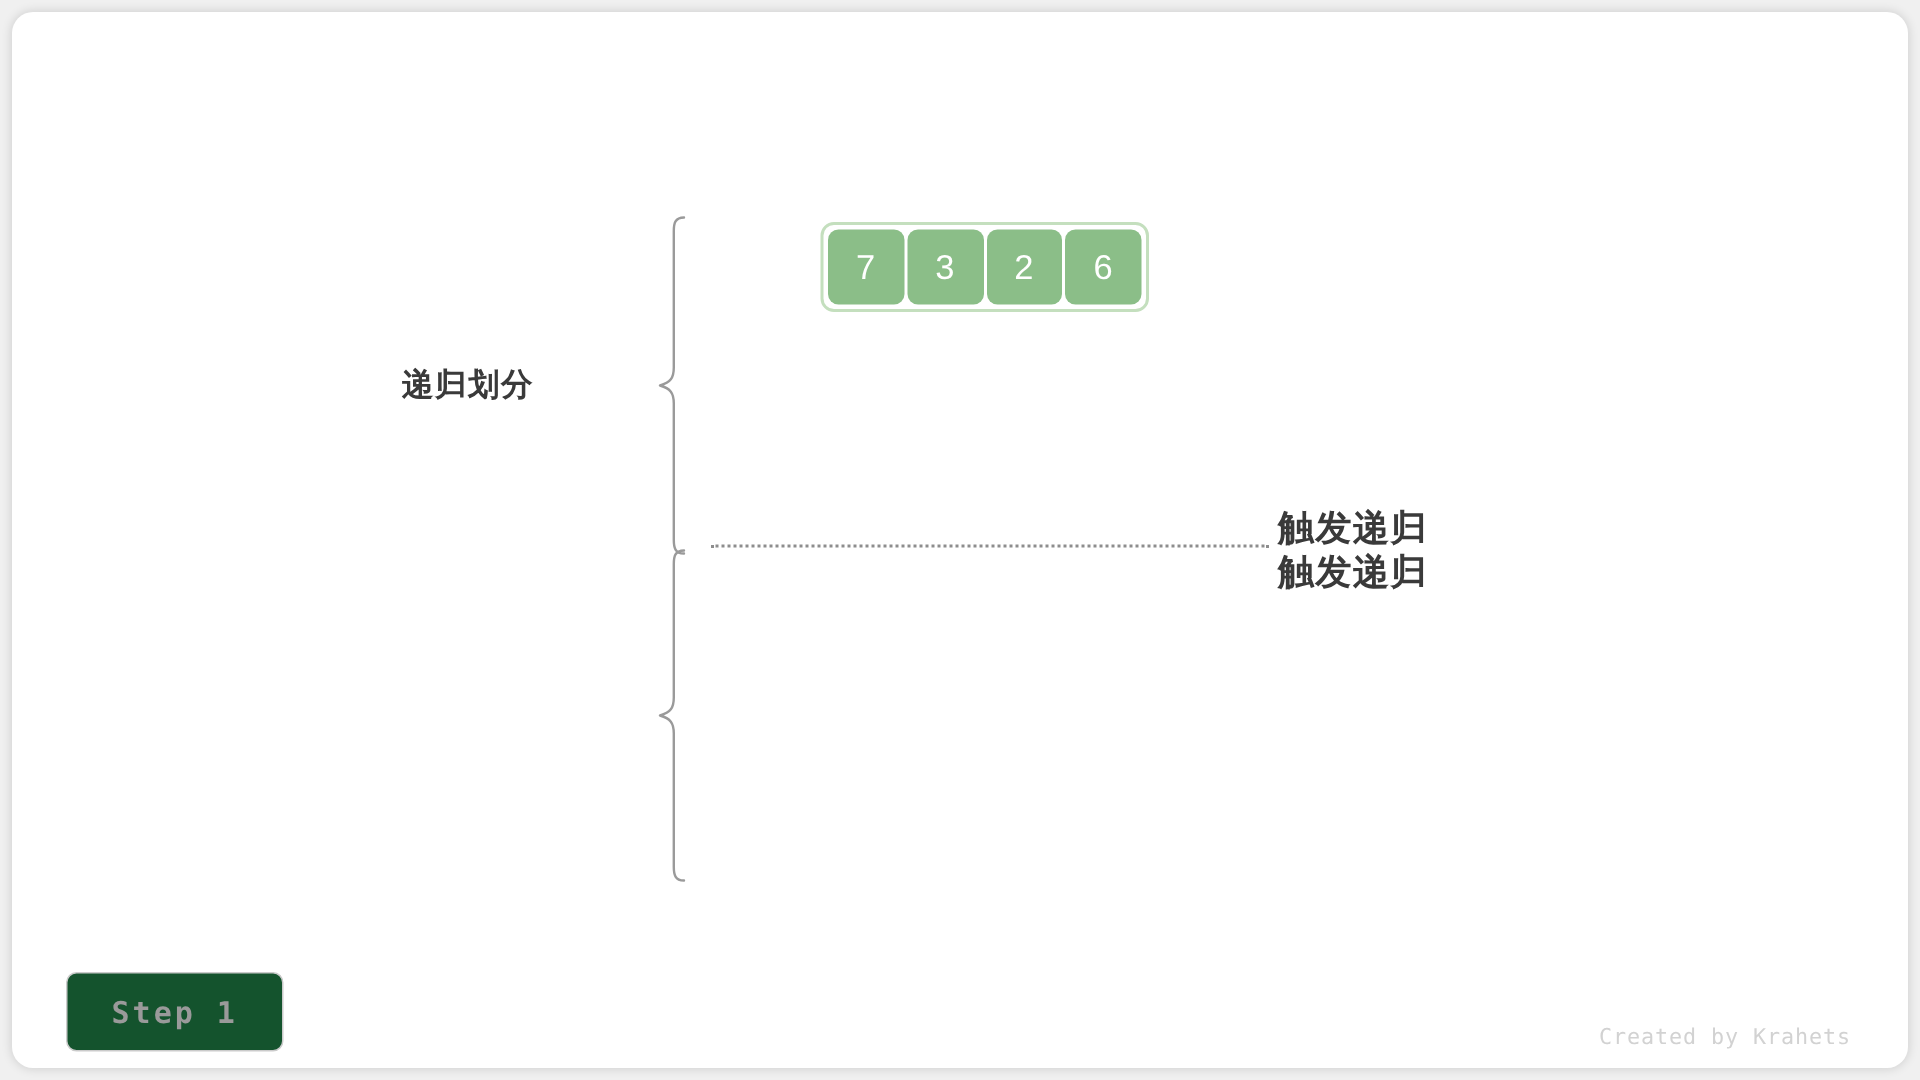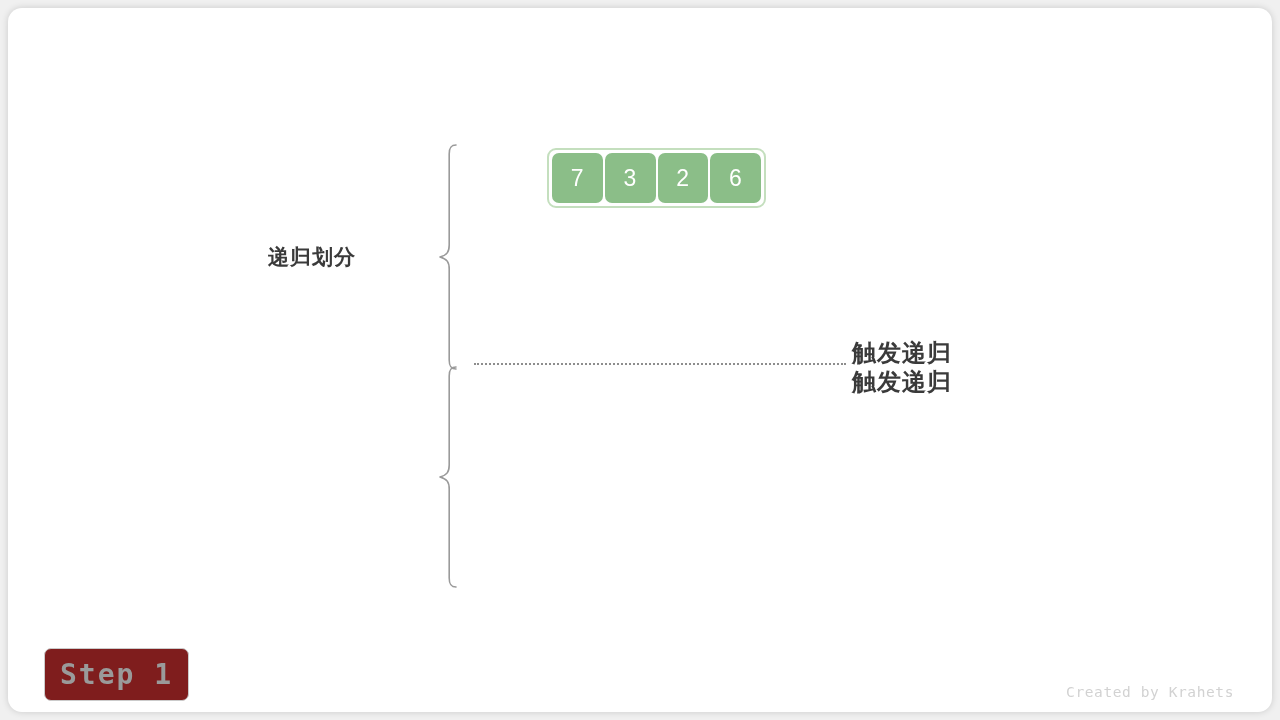--- a/index.html
+++ b/index.html
@@ -115,30 +115,30 @@
     user-select: none;
   }
 
   
   #step-badge {
     position: absolute;
     left: 36px;
     top: 640px;
     width: 145px;
     height: 53px;
-    background: #7f1d1d;
+    background: #14532d;
     border: 1.5px solid #cbcbcb;
     border-radius: 7px;
     box-sizing: border-box;
     display: flex;
     align-items: center;
     justify-content: center;
     color: #9a9a9a;
     font-family: "DejaVu Sans Mono", "Liberation Mono", monospace;
-    font-size: 28px;
+    font-size: 20px;
     font-weight: bold;
     letter-spacing: 2px;
     user-select: none;
   }
 
   
   #watermark {
     position: absolute;
     right: 38px;
     top: 676px;

